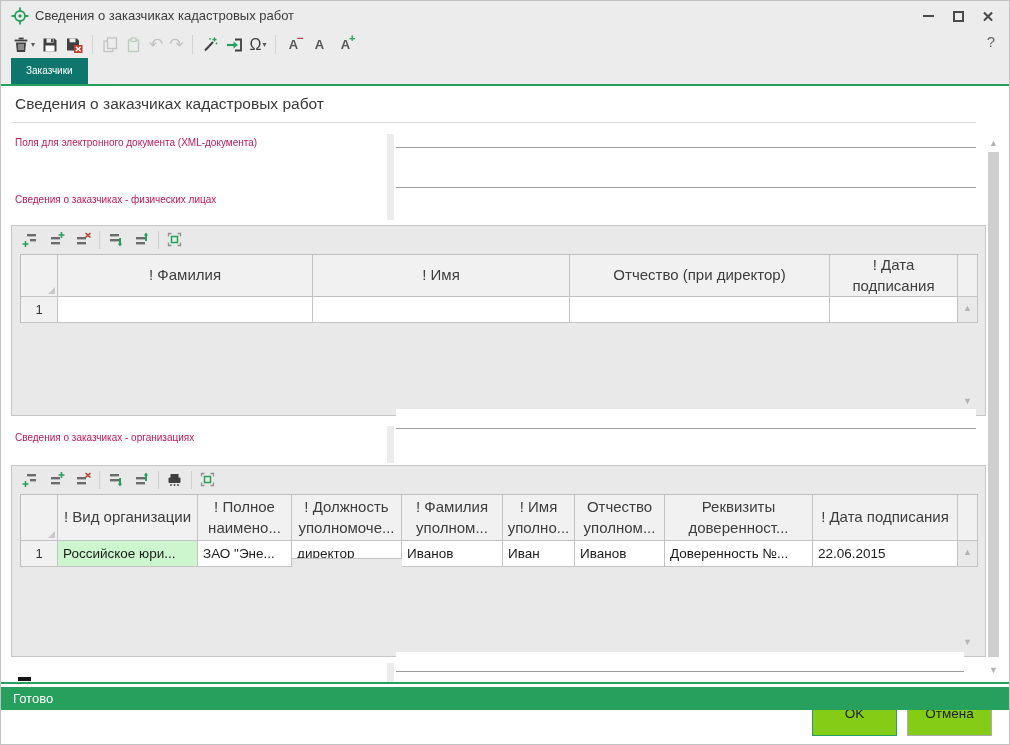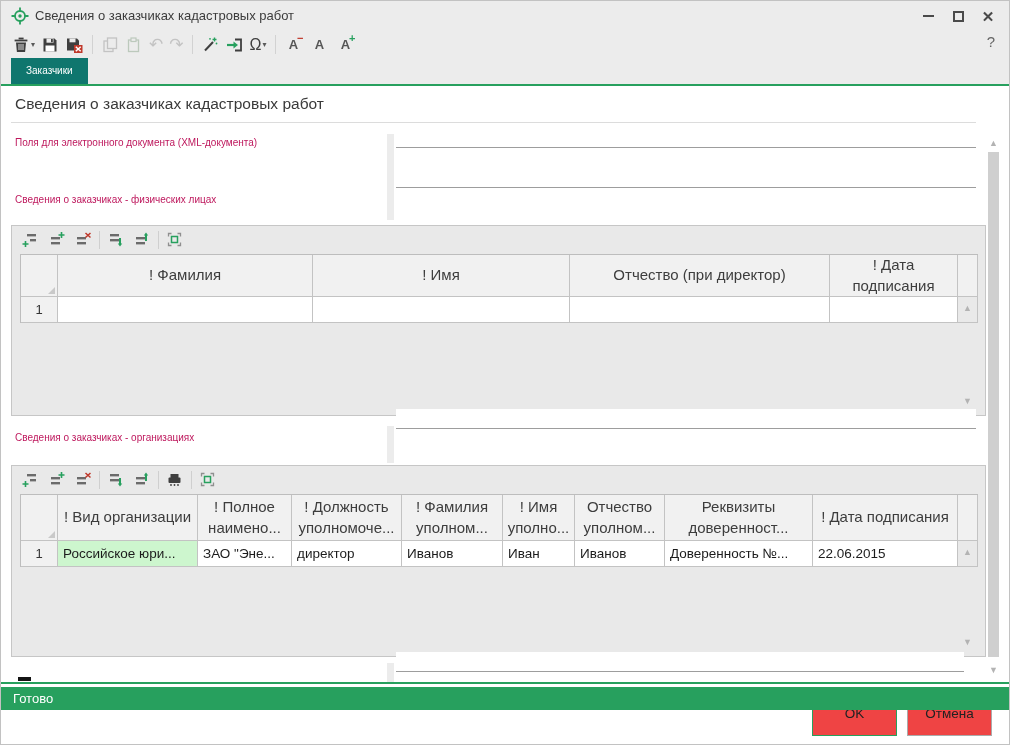--- a/index.html
+++ b/index.html
@@ -60,21 +60,21 @@
   .sarr { font-size:9px; color:#b3b3b3; line-height:1; }
   .tbl-down { position:absolute; right:13px; bottom:7px; }
 
   
   .mscroll { position:absolute; left:987px; width:11px; top:50px; height:540px; }
   .mthumb { position:absolute; left:0; top:14px; width:11px; height:505px; background:#cfcfcf; }
   .msarr { position:absolute; left:0; width:11px; text-align:center; font-size:9px; color:#b3b3b3; }
 
   
   .buttonbar { position:absolute; left:0; right:0; top:681px; height:41px; background:#fff; border-top:2px solid #27a05e; }
-  .btn { position:absolute; top:7px; width:85px; height:45px; background:#ef4444; font-size:13.5px; color:#222; display:flex; align-items:center; justify-content:center; }
+  .btn { position:absolute; top:7px; width:85px; height:45px; background:#84cc16; font-size:13.5px; color:#222; display:flex; align-items:center; justify-content:center; }
   .btn-ok { right:112px; border:1px solid #27a05e; }
   .btn-cancel { right:17px; border:1px solid #ababab; }
   .statusbar { position:absolute; left:0; right:0; top:686px; height:23px; background:#27a05e; color:#fff; font-size:13px; line-height:23px; padding-left:12px; }
 
   .frag { position:absolute; background:#141414; }
 </style>
 </head>
 <body>
 
 <div class="window">
@@ -336,21 +336,21 @@
           <div class="gc th" style="width:72px;height:46px;">! Имя уполно...</div>
           <div class="gc th" style="width:90px;height:46px;">Отчество уполном...</div>
           <div class="gc th" style="width:148px;height:46px;">Реквизиты доверенност...</div>
           <div class="gc th" style="width:145px;height:46px;">! Дата подписания</div>
           <div class="gc stub-h" style="width:20px;height:46px;"></div>
         </div>
         <div class="grow">
           <div class="gc rn-c" style="width:37px;height:26px;">1</div>
           <div class="gc cell hl" style="width:140px;height:26px;">Российское юри...</div>
           <div class="gc cell" style="width:94px;height:26px;">ЗАО "Эне...</div>
-          <div class="gc cell" style="width:110px;height:26px;">директор</div>
+          <div class="gc cell" style="width:110px;height:18px;">директор</div>
           <div class="gc cell" style="width:101px;height:26px;">Иванов</div>
           <div class="gc cell" style="width:72px;height:26px;">Иван</div>
           <div class="gc cell" style="width:90px;height:26px;">Иванов</div>
           <div class="gc cell" style="width:148px;height:26px;">Доверенность №...</div>
           <div class="gc cell" style="width:145px;height:26px;">22.06.2015</div>
           <div class="gc stub-c" style="width:20px;height:26px;"><span class="sarr">▲</span></div>
         </div>
       </div>
       <div class="tbl-down"><span class="sarr">▼</span></div>
     </div>

